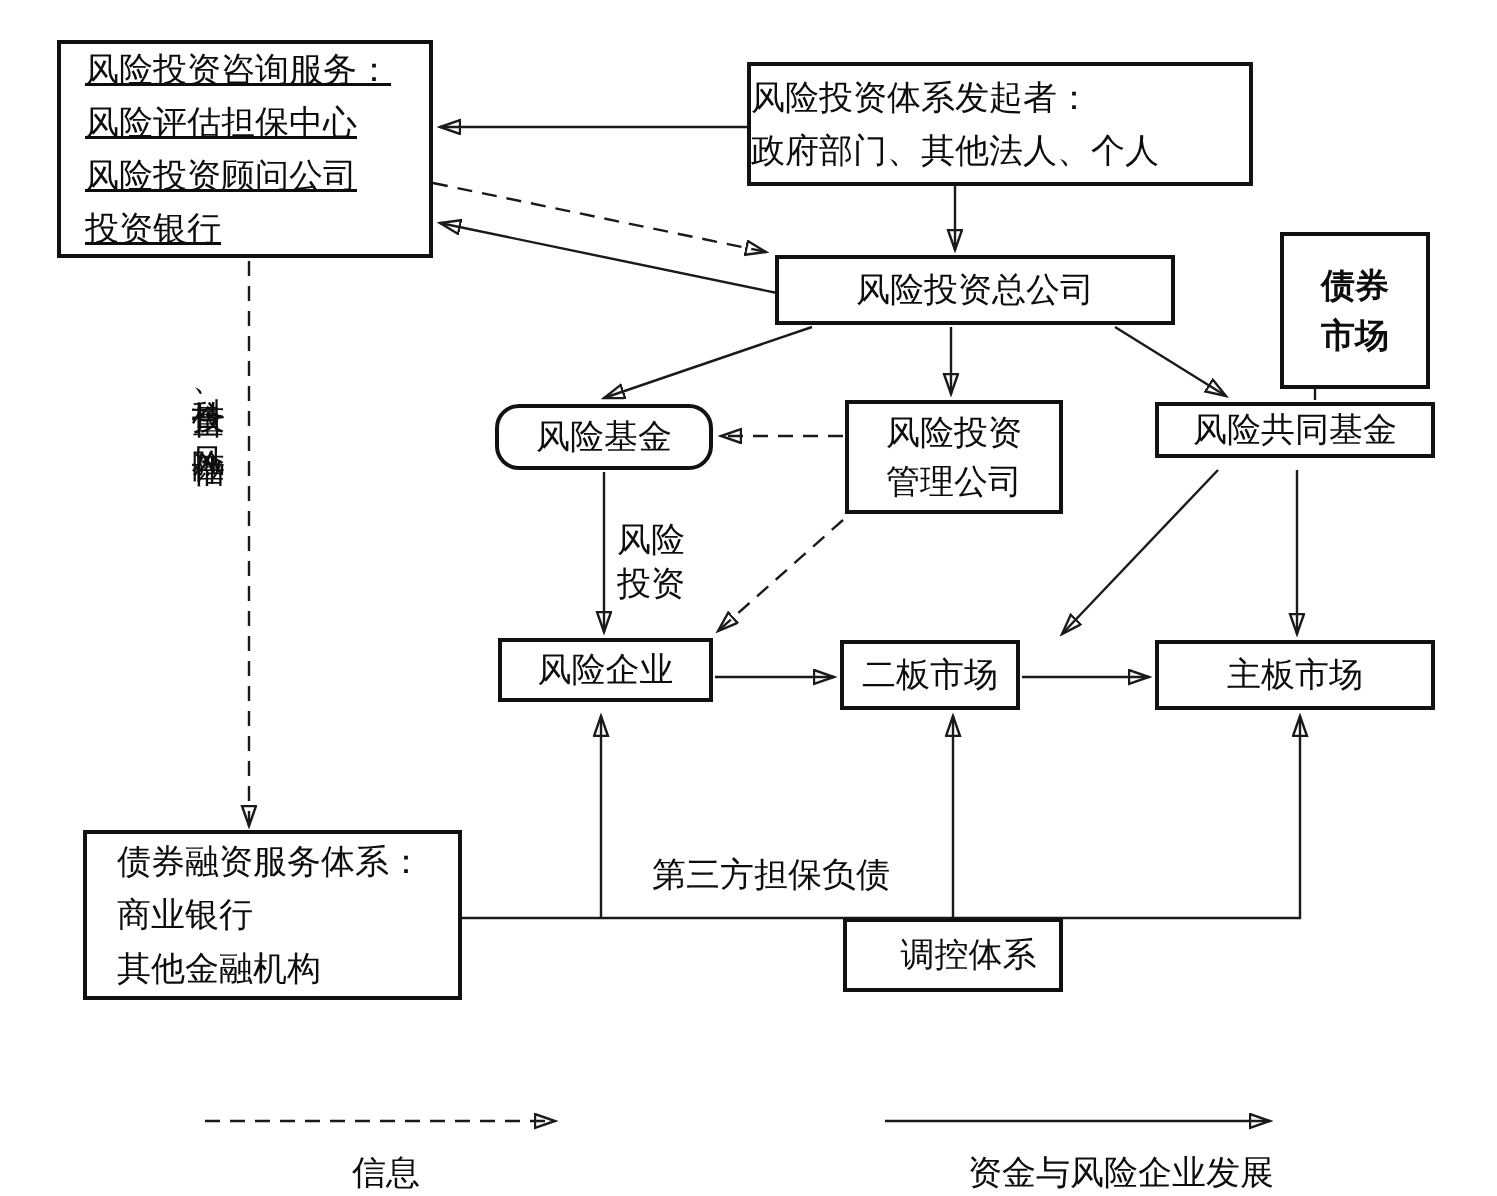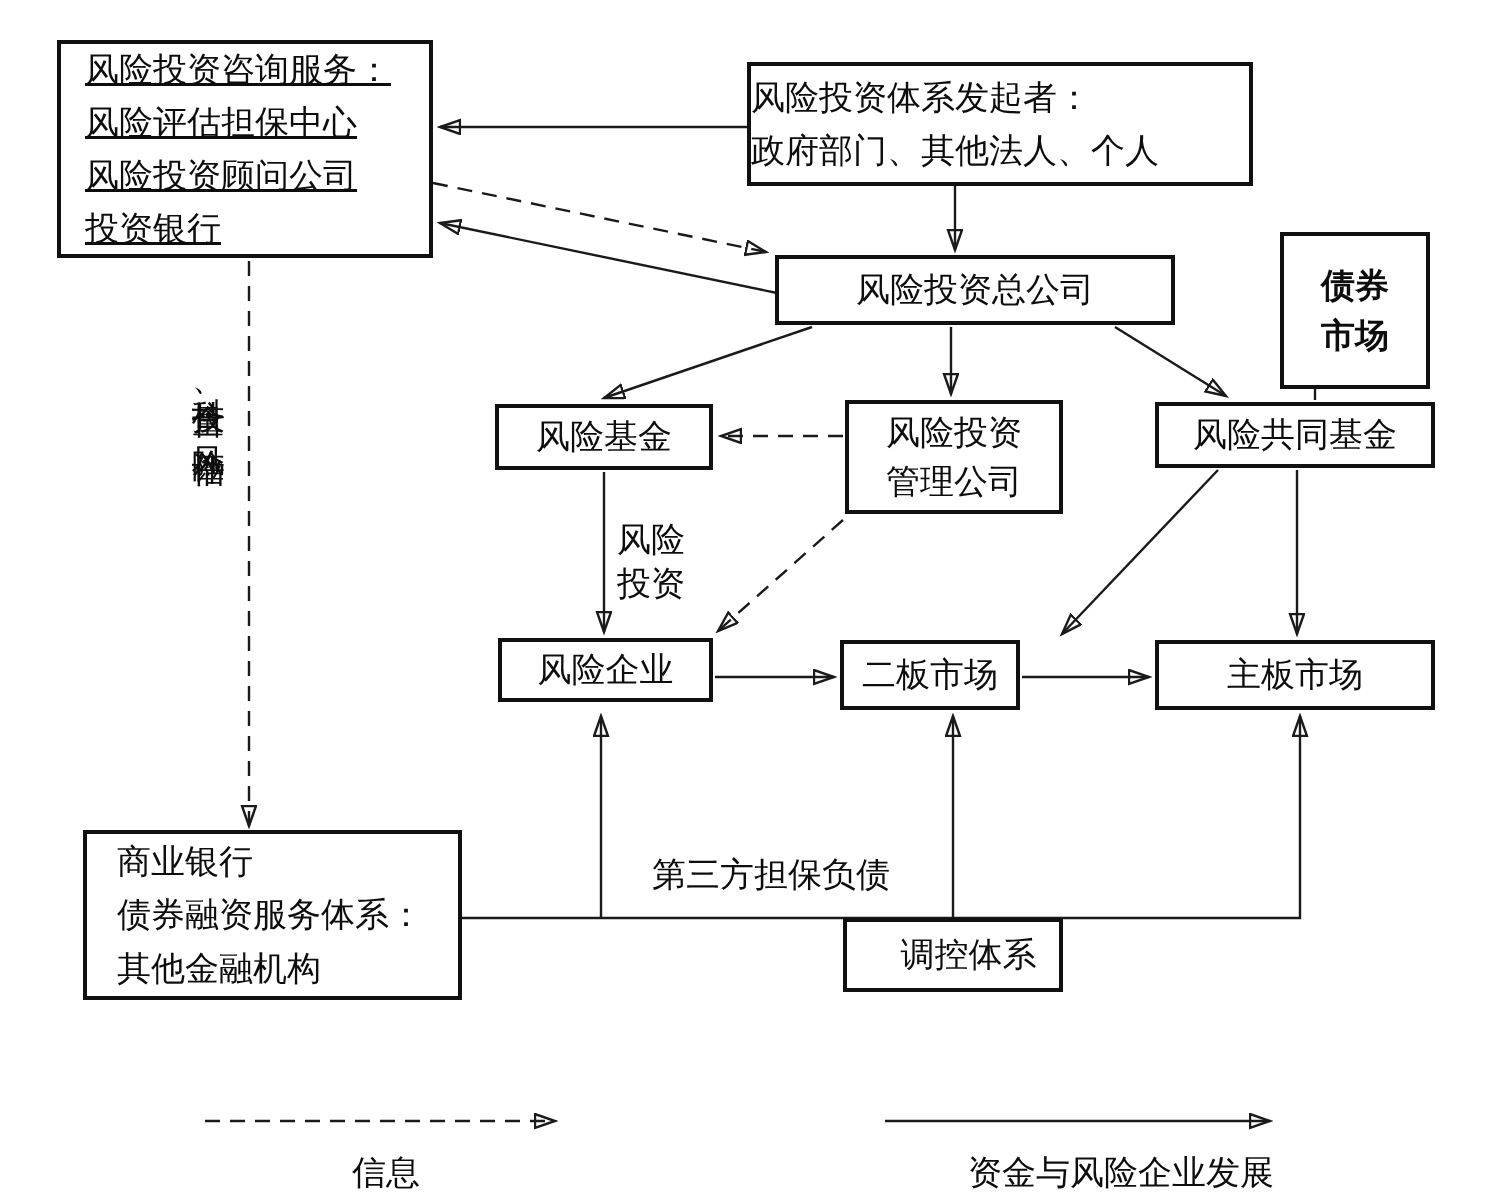--- a/index.html
+++ b/index.html
@@ -94,48 +94,48 @@
 
   <div class="box center" style="left:775px;top:255px;width:400px;height:70px;">
     <span>风险投资总公司</span>
   </div>
 
   <div class="box center two-line" style="left:1280px;top:232px;width:150px;height:157px;font-weight:bold;">
     <span>债券</span>
     <span>市场</span>
   </div>
 
-  <div class="box center" style="left:495px;top:404px;width:218px;height:66px;">
+  <div class="box center" style="left:495px;top:404px;width:218px;height:66px;border-radius:24px;">
     <span>风险基金</span>
   </div>
 
   <div class="box center two-line" style="left:845px;top:400px;width:218px;height:114px;">
     <span>风险投资</span>
     <span>管理公司</span>
   </div>
 
-  <div class="box center" style="left:1155px;top:402px;width:280px;height:66px;justify-content:center;">
+  <div class="box center" style="left:1155px;top:402px;width:280px;height:56px;justify-content:center;">
     <span>风险共同基金</span>
   </div>
 
   <div class="box center" style="left:498px;top:638px;width:215px;height:64px;">
     <span>风险企业</span>
   </div>
 
   <div class="box center" style="left:840px;top:640px;width:180px;height:70px;">
     <span>二板市场</span>
   </div>
 
   <div class="box center" style="left:1155px;top:640px;width:280px;height:70px;">
     <span>主板市场</span>
   </div>
 
   <div class="box left" style="left:83px;top:830px;width:379px;height:170px;padding-left:30px;">
+    <span>债券融资服务体系：</span>
     <span>商业银行</span>
-    <span>债券融资服务体系：</span>
     <span>其他金融机构</span>
   </div>
 
   <div class="box center" style="left:843px;top:918px;width:220px;height:74px;padding-left:31px;">
     <span>调控体系</span>
   </div>
 
   <div class="lbl vert" style="left:190px;top:372px;height:340px;">科技含量、风险评估</div>
 
   <div class="lbl" style="left:617px;top:518px;line-height:1.3;">

